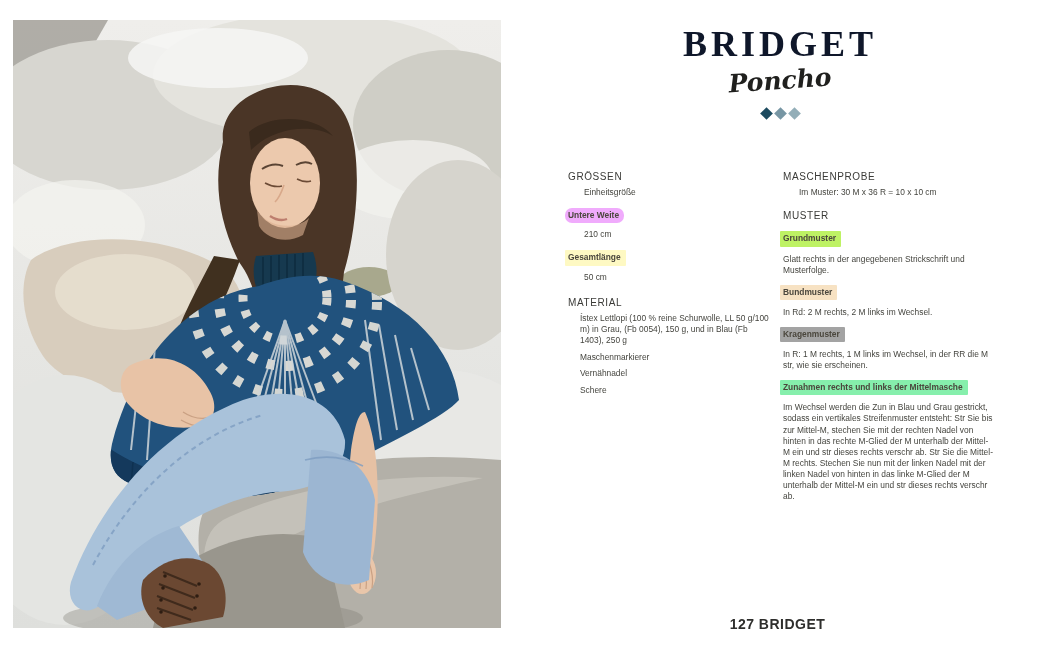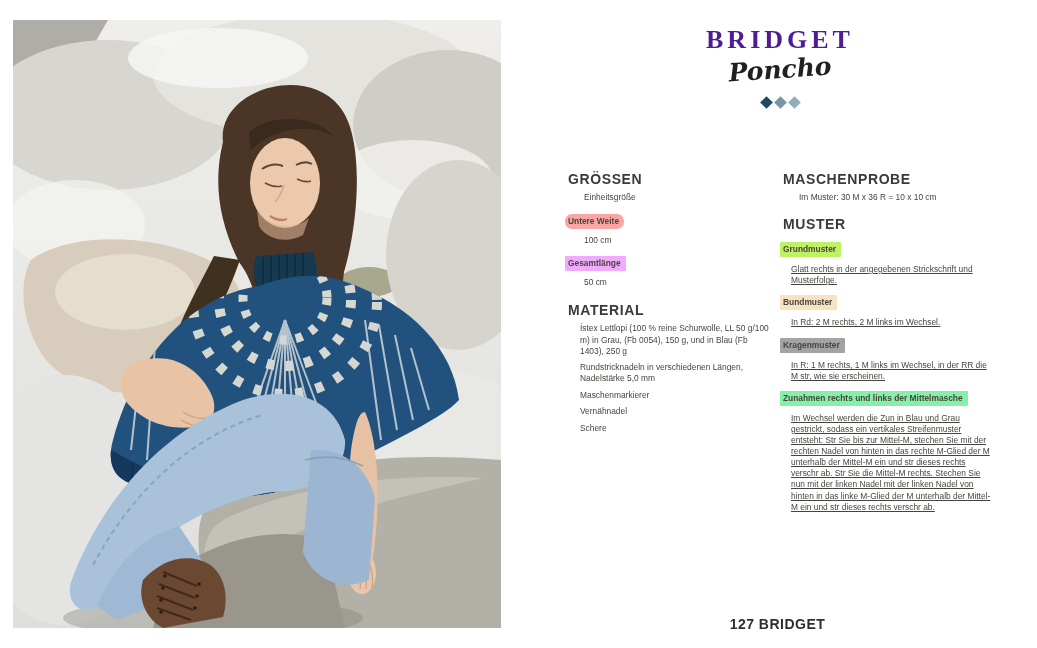--- a/index.html
+++ b/index.html
@@ -6,51 +6,51 @@
   body{
     width:1037px;height:648px;position:relative;background:#ffffff;
     font-family:"Liberation Sans",sans-serif;color:#3d3d3a;overflow:hidden;
     -webkit-font-smoothing:antialiased;
   }
   .photo{position:absolute;left:13px;top:20px;width:488px;height:608px;overflow:hidden;}
   .photo svg{display:block;width:100%;height:100%;}
 
   .title-block{position:absolute;left:640px;top:26px;width:280px;text-align:center;}
   .book-title{
-    font-family:"Liberation Serif",serif;font-size:26px;font-weight:600;
-    letter-spacing:4px;color:#4c1d95;line-height:1.05;
+    font-family:"Liberation Serif",serif;font-size:36px;font-weight:600;
+    letter-spacing:4px;color:#0f172a;line-height:1.05;
   }
   .book-subtitle{
     font-family:"DejaVu Serif",serif;font-style:italic;font-weight:bold;
     font-size:25px;color:#20201e;margin-top:2px;transform:rotate(-4deg);
   }
   .diamonds{margin-top:14px;display:flex;justify-content:center;gap:5px;}
   .diamond{width:9px;height:9px;transform:rotate(45deg);}
 
   .col{position:absolute;top:170px;font-size:8.4px;line-height:1.32;}
   .col-left{left:568px;width:202px;}
   .col-right{left:783px;width:212px;}
 
   .sec-heading{
-    font-weight:bold;font-size:14px;letter-spacing:.6px;color:#3a3a37;
+    font-weight:normal;font-size:10px;letter-spacing:.6px;color:#3a3a37;
     margin-bottom:4px;
   }
   .value-line{margin-bottom:2px;color:#45453f;padding-left:16px;}
   .hl{
     display:inline-block;font-weight:bold;color:#4a463c;
     padding:2px 5px 2px 3px;margin:0 0 4px -3px;border-radius:1px;
   }
   .pair{margin-top:10px;}
   .pair .value-line{margin-top:2px;}
   .material{margin-top:13px;}
   .material-items{margin-top:2px;}
   .material-item{padding-left:12px;margin-bottom:5.5px;color:#45453f;}
   .gap-md{margin-top:11px;}
   .subsec{margin-top:9px;}
-  .subsec p{margin:3px 0 0 8px;color:#45453f;text-decoration:underline;}
+  .subsec p{margin:3px 0 0 0;color:#45453f;}
 
   .footer{
     position:absolute;left:518px;top:616px;width:519px;text-align:center;
     font-size:14px;font-weight:bold;letter-spacing:.5px;color:#2e2e2c;
   }
 </style>
 </head>
 <body>
 
 <div class="photo">
@@ -201,34 +201,33 @@
     <span class="diamond" style="background: rgb(119, 150, 164);"></span>
     <span class="diamond" style="background: rgb(147, 174, 184);"></span>
   </div>
 </div>
 
 <div class="col col-left">
   <div class="sec-heading">GRÖSSEN</div>
   <div class="value-line">Einheitsgröße</div>
 
   <div class="pair">
-    <span class="hl" style="background: #fca5a5; border-radius: 7px;">Untere Weite</span>
-    <div class="value-line">100 cm</div>
+    <span class="hl" style="background: #f0abfc; border-radius: 7px;">Untere Weite</span>
+    <div class="value-line">210 cm</div>
   </div>
 
   <div class="pair">
-    <span class="hl" style="background: #f0abfc;">Gesamtlänge</span>
+    <span class="hl" style="background: #fef9c3;">Gesamtlänge</span>
     <div class="value-line">50 cm</div>
   </div>
 
   <div class="material">
     <div class="sec-heading">MATERIAL</div>
     <div class="material-items">
       <div class="material-item">Ístex Lettlopi (100 % reine Schurwolle, LL 50 g/100 m) in Grau, (Fb 0054), 150 g, und in Blau (Fb 1403), 250 g</div>
-      <div class="material-item">Rundstricknadeln in verschiedenen Längen, Nadelstärke 5,0 mm</div>
       <div class="material-item">Maschenmarkierer</div>
       <div class="material-item">Vernähnadel</div>
       <div class="material-item">Schere</div>
     </div>
   </div>
 </div>
 
 <div class="col col-right">
   <div class="sec-heading">MASCHENPROBE</div>
   <div class="value-line">Im Muster: 30 M x 36 R = 10 x 10 cm</div>

